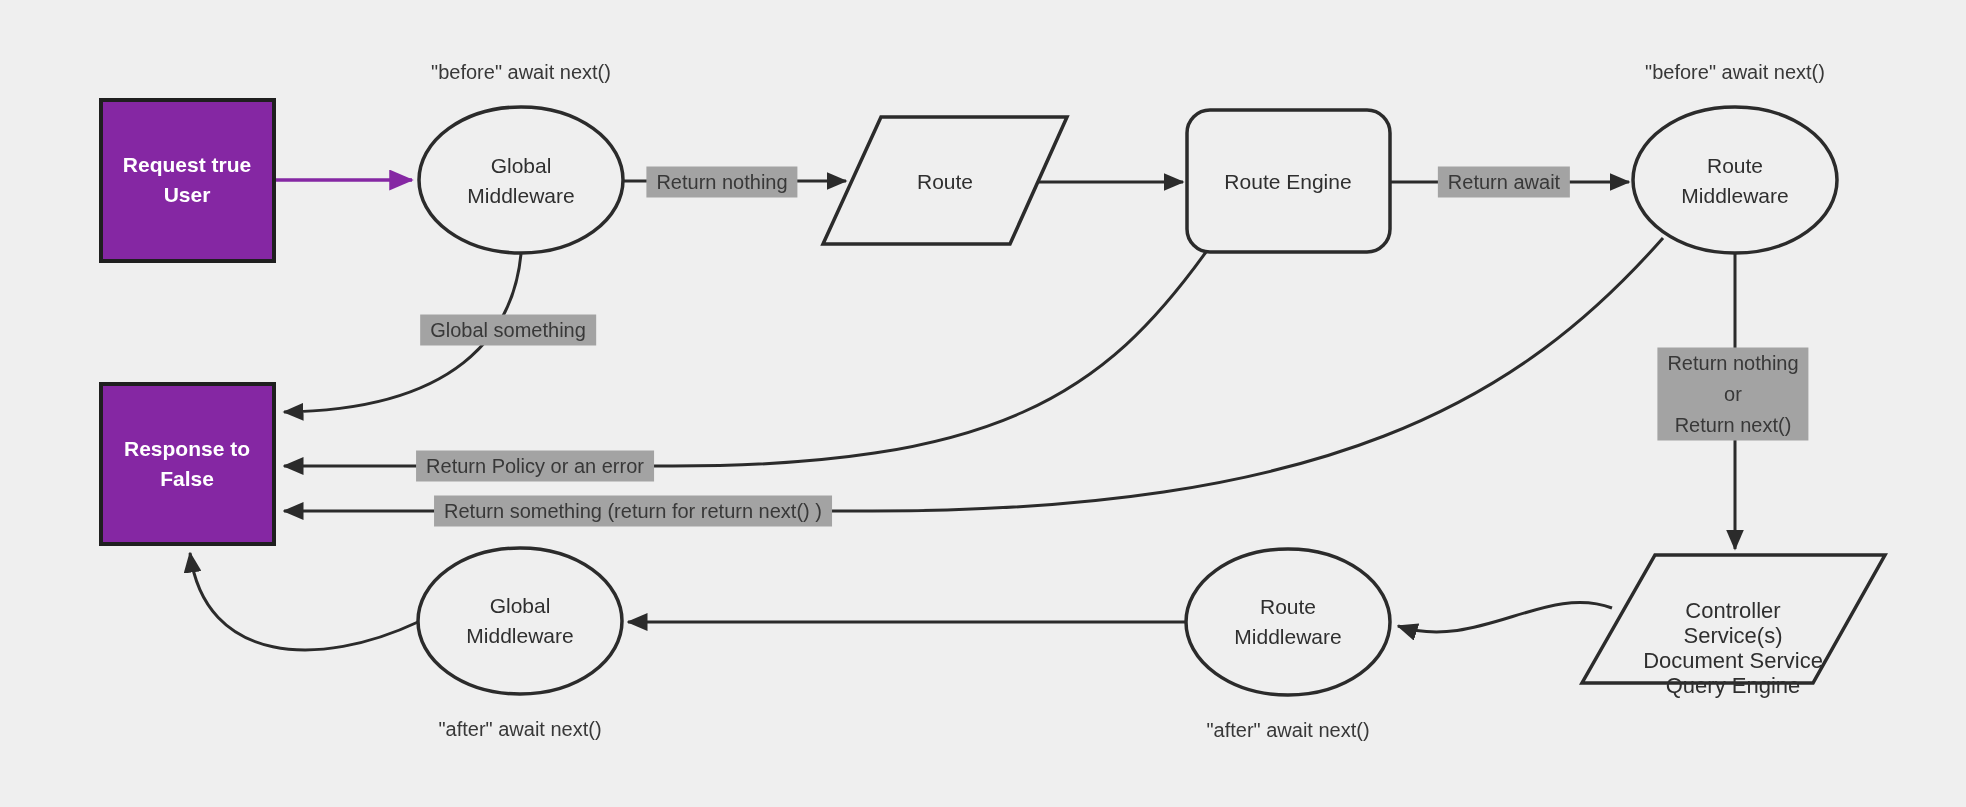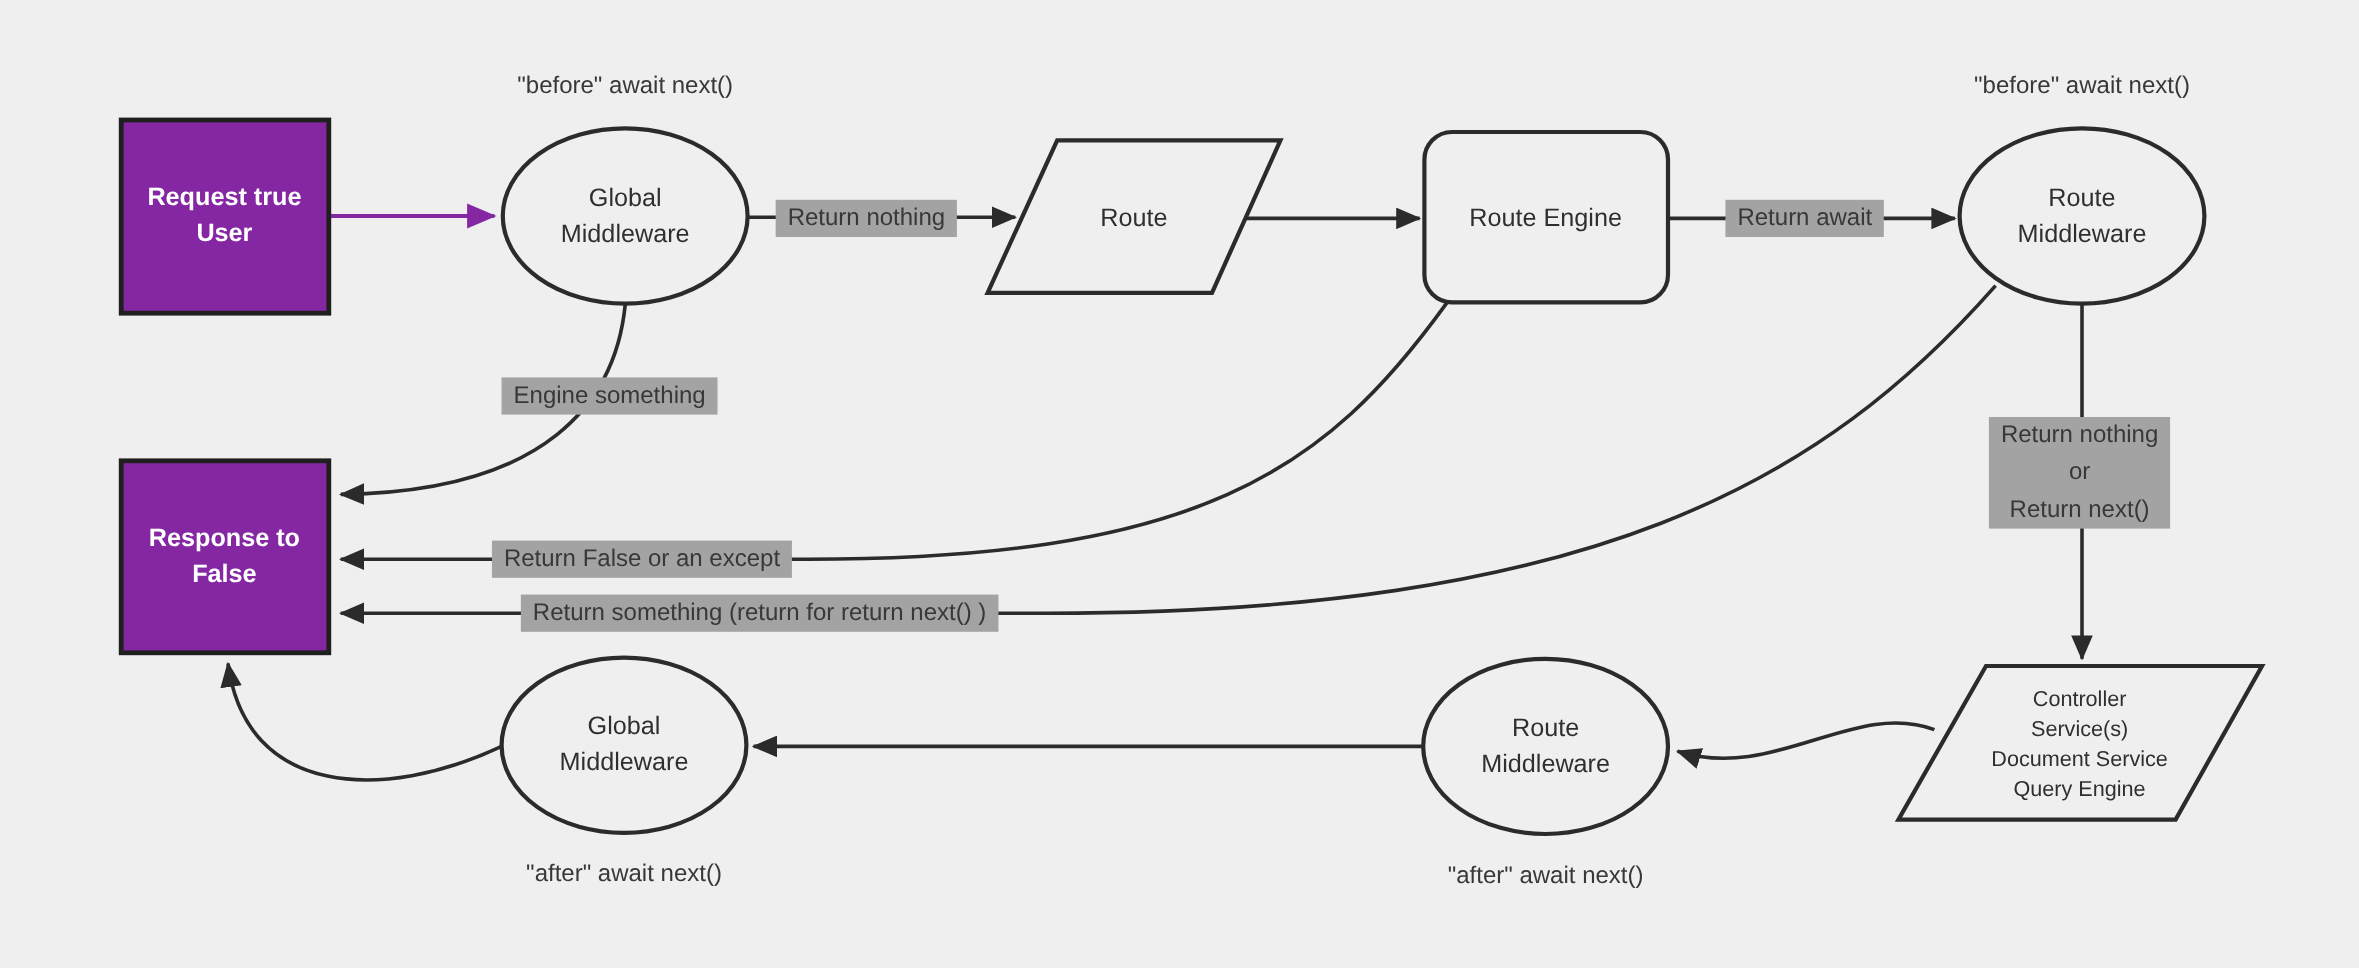--- a/index.html
+++ b/index.html
@@ -27,22 +27,23 @@
     font-size: 21px;
     line-height: 30px;
     pointer-events: none;
   }
   .node-label { color: #2f2f2f; }
   .node-label.on-purple {
     color: #ffffff;
     font-weight: bold;
   }
   .node-label.small {
-    font-size: 18px;
+    font-size: 22px;
     line-height: 25px;
+    margin-top: 28px;
   }
   .edge-label {
     font-size: 20px;
     line-height: 31px;
     color: #383838;
   }
   .edge-label.masked {
     background: #a3a3a3;
     padding: 0 10px;
   }
@@ -104,19 +105,19 @@
   <div class="label node-label on-purple" style="left:187px; top:464px;">Response to
 False</div>
 
   <div class="label edge-label" style="left:521px; top:72px;">"before" await next()</div>
   <div class="label edge-label" style="left:1735px; top:72px;">"before" await next()</div>
   <div class="label edge-label masked" style="left:722px; top:182px;">Return nothing</div>
   <div class="label edge-label masked" style="left:1504px; top:182px;">Return await</div>
   <div class="label edge-label masked" style="left:1733px; top:394px;">Return nothing
 or
 Return next()</div>
-  <div class="label edge-label masked" style="left:508px; top:330px;">Engine something</div>
-  <div class="label edge-label masked" style="left:535px; top:466px;">Return False or an except</div>
+  <div class="label edge-label masked" style="left:508px; top:330px;">Global something</div>
+  <div class="label edge-label masked" style="left:535px; top:466px;">Return Policy or an error</div>
   <div class="label edge-label masked" style="left:633px; top:511px;">Return something (return for return next() )</div>
   <div class="label edge-label" style="left:520px; top:729px;">"after" await next()</div>
   <div class="label edge-label" style="left:1288px; top:730px;">"after" await next()</div>
 
 </div>
 
 </body></html>

